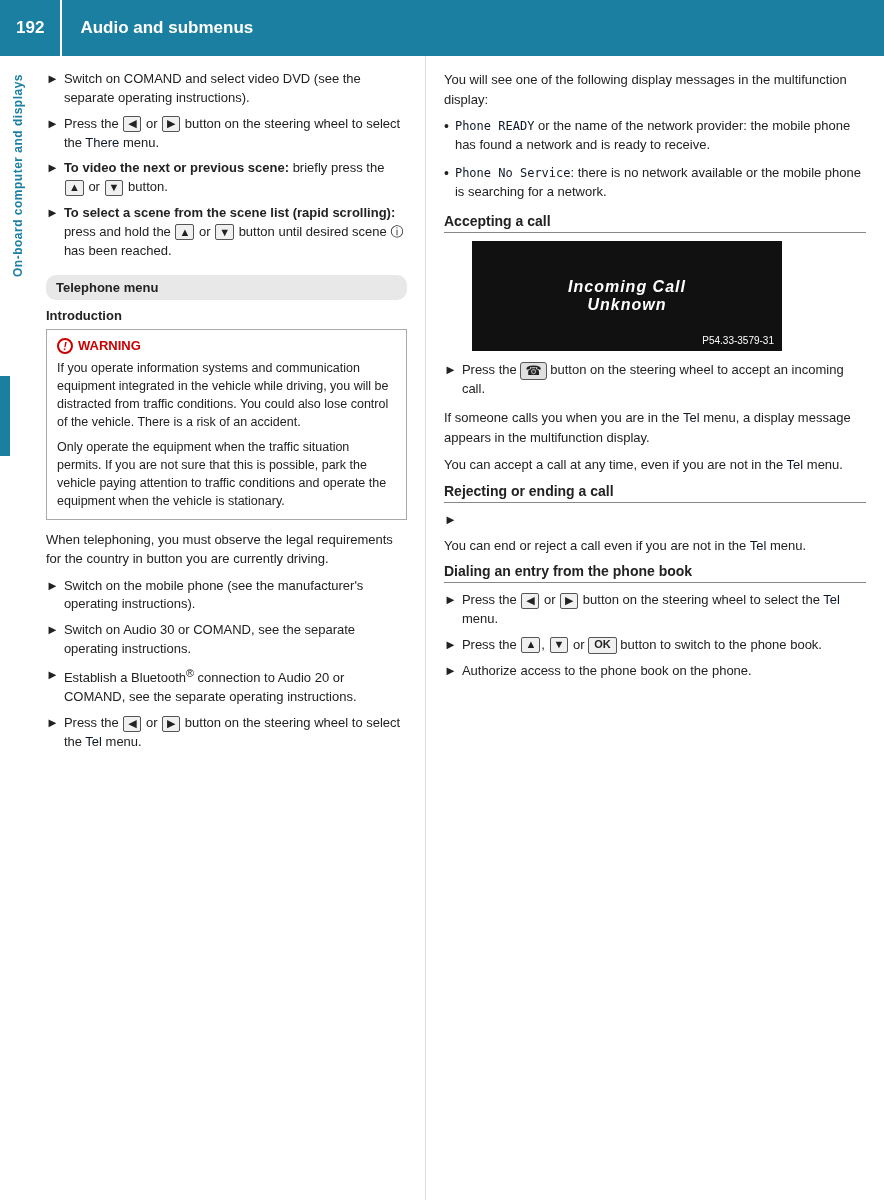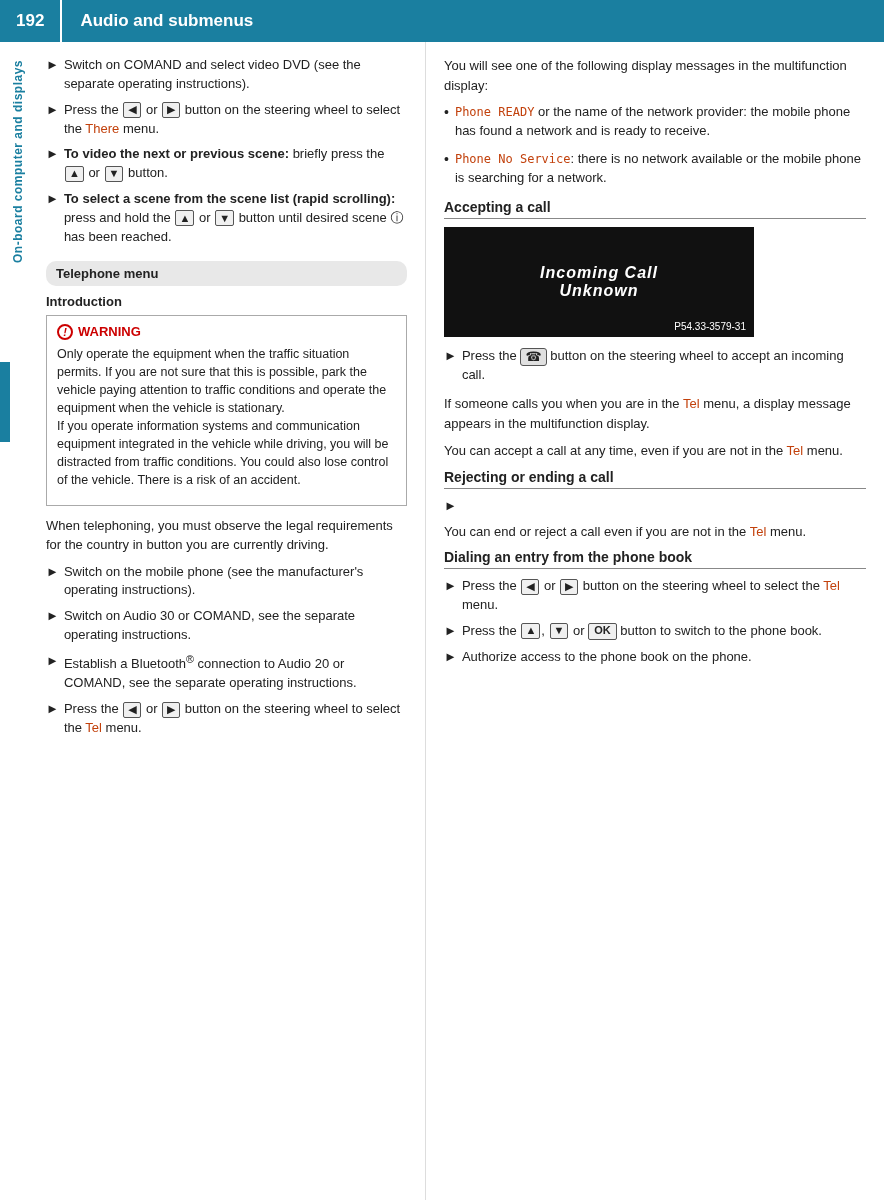--- a/index.html
+++ b/index.html
@@ -11,21 +11,21 @@
       min-height: 1200px;
       color: #222;
     }
 
     
     .header {
       background: #1a7fa0;
       color: #fff;
       display: flex;
       align-items: center;
-      height: 42px;
+      height: 56px;
       padding: 0 0 0 0;
     }
     .header-num {
       background: #1a7fa0;
       color: #fff;
       font-size: 17px;
       font-weight: bold;
       padding: 0 16px;
       border-right: 2px solid #fff;
       height: 100%;
@@ -189,20 +189,21 @@
       background: #111;
       width: 100%;
       max-width: 310px;
       height: 110px;
       display: flex;
       flex-direction: column;
       align-items: center;
       justify-content: center;
       margin-bottom: 10px;
       position: relative;
+      margin-left: 28px;
     }
     .phone-display-text1 {
       color: #fff;
       font-style: italic;
       font-size: 16px;
       font-weight: bold;
       letter-spacing: 1px;
     }
     .phone-display-text2 {
       color: #fff;
@@ -213,21 +214,21 @@
     }
     .phone-display-ref {
       position: absolute;
       bottom: 5px;
       right: 8px;
       color: #fff;
       font-size: 10px;
     }
 
     
-    .teal { color: #c2410c; }
+    .teal { color: #0f172a; }
 
     p { margin-bottom: 7px; line-height: 1.45; }
 
     .ok-btn {
       display: inline-flex;
       align-items: center;
       justify-content: center;
       border: 1px solid #555;
       background: #f0f0f0;
       padding: 0 5px;
@@ -317,22 +318,22 @@
         <span>Telephone menu</span>
       </div>
 
       <div class="section-title">Introduction</div>
 
       <div class="warning-box">
         <div class="warning-title">
           <span class="warn-icon">!</span>
           <span>WARNING</span>
         </div>
+        <p class="warning-text">If you operate information systems and communication equipment integrated in the vehicle while driving, you will be distracted from traffic conditions. You could also lose control of the vehicle. There is a risk of an accident.</p>
         <p class="warning-text" style="margin-bottom:0">Only operate the equipment when the traffic situation permits. If you are not sure that this is possible, park the vehicle paying attention to traffic conditions and operate the equipment when the vehicle is stationary.</p>
-        <p class="warning-text">If you operate information systems and communication equipment integrated in the vehicle while driving, you will be distracted from traffic conditions. You could also lose control of the vehicle. There is a risk of an accident.</p>
       </div>
 
       <p class="content-para">When telephoning, you must observe the legal requirements for the country in button you are currently driving.</p>
 
       <div class="bullet-item">
         <span class="bullet-arrow">►</span>
         <span class="bullet-text">Switch on the mobile phone (see the manufacturer's operating instructions).</span>
       </div>
       <div class="bullet-item">
         <span class="bullet-arrow">►</span>

